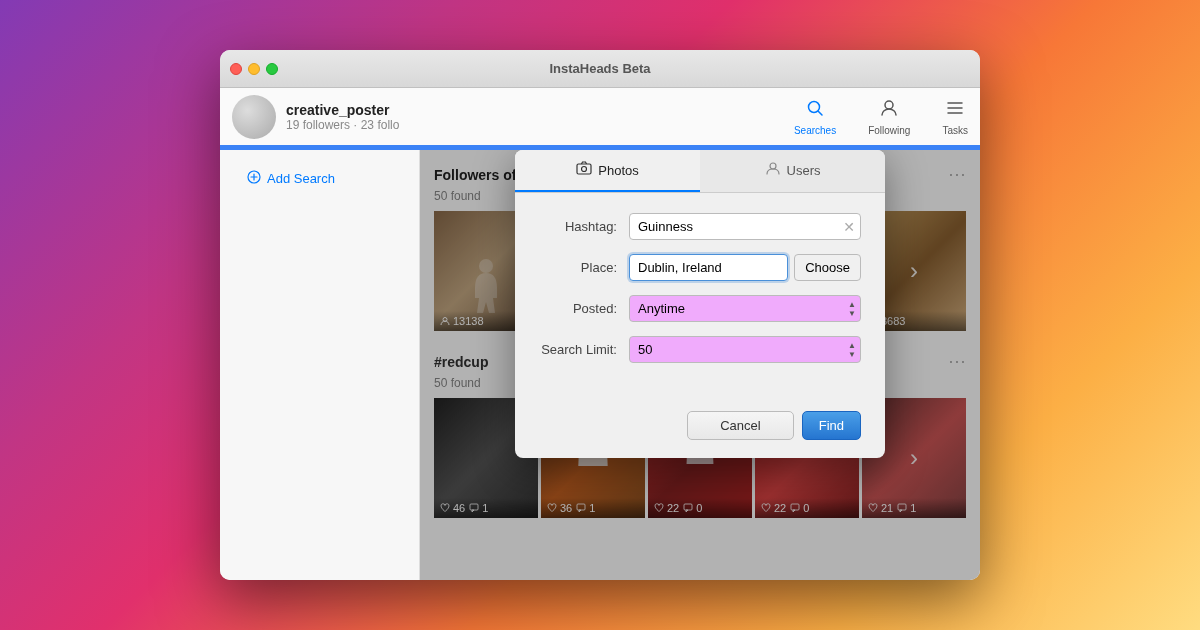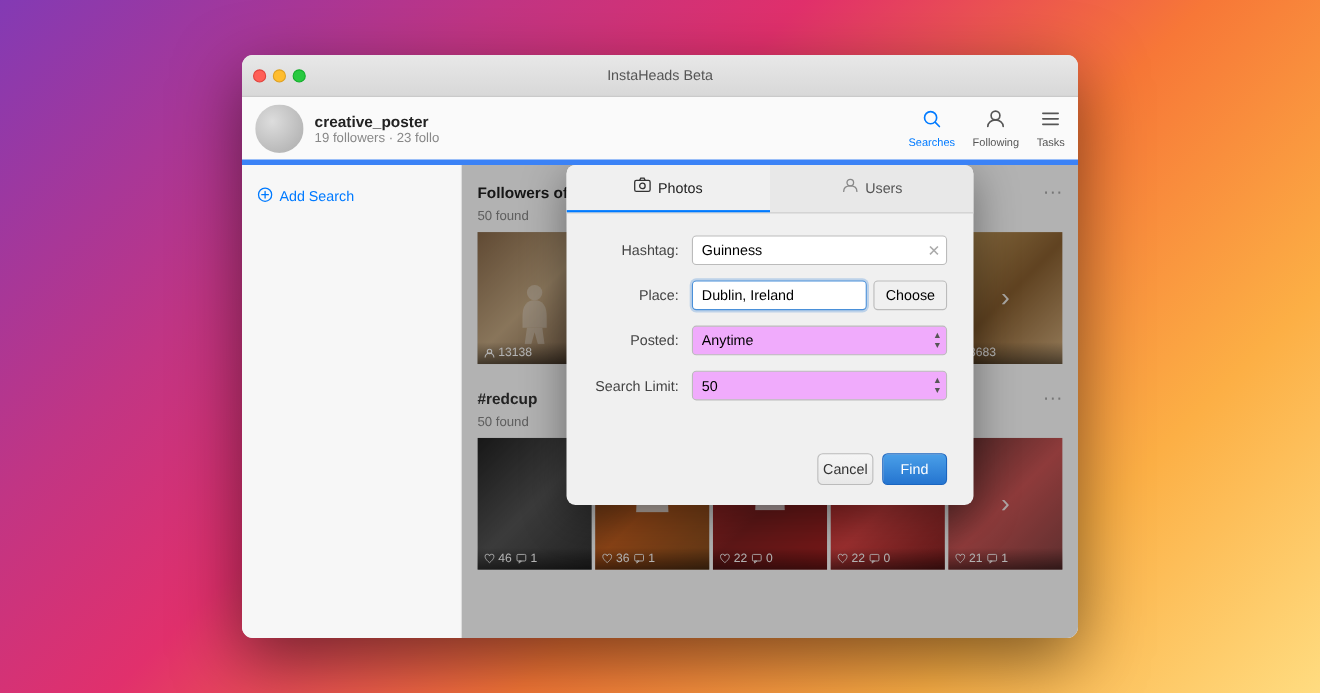--- a/index.html
+++ b/index.html
@@ -48,21 +48,21 @@
       width: 12px;
       height: 12px;
       border-radius: 50%;
     }
     .tl-red { background: #ff5f57; border: 1px solid #e0443e; }
     .tl-yellow { background: #ffbd2e; border: 1px solid #dea123; }
     .tl-green { background: #28c940; border: 1px solid #14ae2c; }
     .title-text {
       font-size: 13px;
       color: #555;
-      font-weight: 400;
+      font-weight: 700;
     }
 
     
     .app-toolbar {
       height: 62px;
       background: #fafafa;
       border-bottom: 5px solid #3b82f6;
       display: flex;
       align-items: center;
       padding: 0 12px;
@@ -95,21 +95,21 @@
     }
     .profile-info { display: flex; flex-direction: column; }
     .profile-name { font-size: 14px; font-weight: 600; color: #222; }
     .profile-stats { font-size: 12px; color: #888; }
 
     .toolbar-spacer { flex: 1; }
 
     .toolbar-actions {
       display: flex;
       align-items: center;
-      gap: 16px;
+      gap: 32px;
     }
     .toolbar-action {
       display: flex;
       flex-direction: column;
       align-items: center;
       gap: 2px;
       cursor: pointer;
     }
     .toolbar-action .icon { font-size: 18px; color: #555; }
     .toolbar-action .label { font-size: 10px; color: #555; }
@@ -131,20 +131,21 @@
       flex-shrink: 0;
     }
     .add-search-btn {
       display: flex;
       align-items: center;
       gap: 6px;
       padding: 8px 14px;
       font-size: 13px;
       color: #007aff;
       cursor: pointer;
+      margin-left: 13px;
     }
     .add-search-btn .icon { font-size: 14px; }
 
     .main-content {
       flex: 1;
       background: #fff;
       overflow-y: auto;
       padding: 14px;
       position: relative;
     }
@@ -343,21 +344,21 @@
     .select-arrow { font-size: 8px; color: #555; line-height: 1; }
 
     
     .modal-footer {
       display: flex;
       justify-content: flex-end;
       gap: 8px;
       padding: 14px 24px 18px;
     }
     .btn-cancel {
-      padding: 6px 4px;
+      padding: 6px 32px;
       background: linear-gradient(to bottom, #f5f5f5, #e8e8e8);
       border: 1px solid #bbb;
       border-radius: 5px;
       font-size: 13px;
       cursor: pointer;
       color: #333;
     }
     .btn-find {
       padding: 6px 16px;
       background: linear-gradient(to bottom, #4a9fe8, #2575d0);

